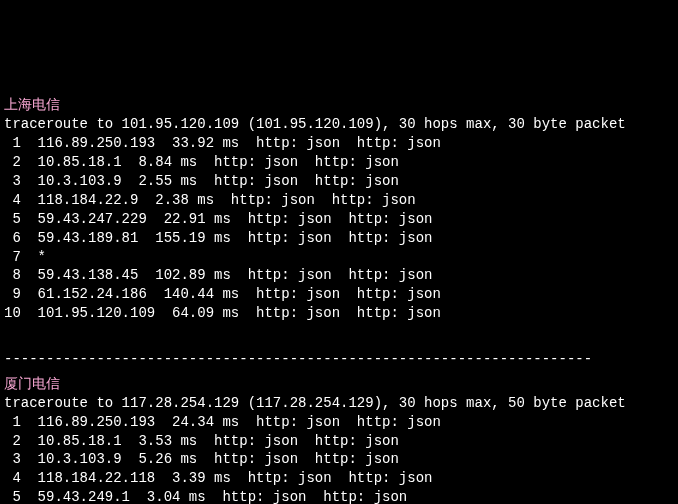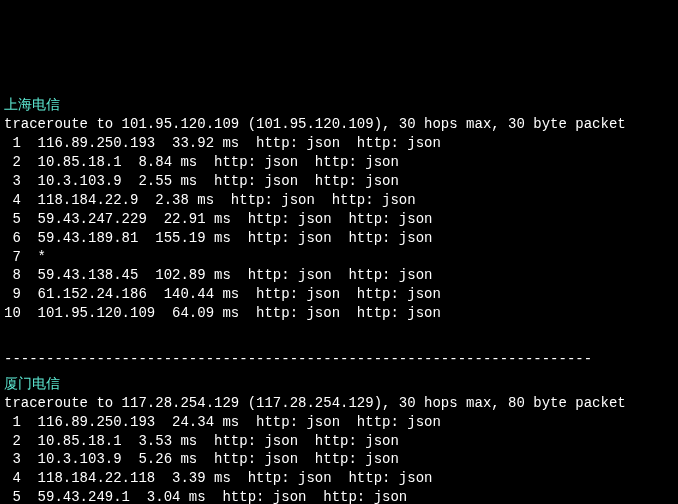--- a/index.html
+++ b/index.html
@@ -12,37 +12,37 @@
     line-height: 1.35;
     width: 678px;
     height: 504px;
     overflow: hidden;
     white-space: pre;
   }
   .terminal {
     padding: 2px 4px;
   }
   .title {
-    color: #5eead4;
+    color: #f9a8d4;
   }
   .hop-line {
     display: block;
   }
   .separator {
     display: block;
     margin: 8px 0 6px 0;
     letter-spacing: 0;
   }
 </style>
 </head>
 <body>
 
 
 
 <div class="terminal"><span class="title">上海电信</span>
 <span>traceroute to 101.95.120.109 (101.95.120.109), 30 hops max, 30 byte packet</span>
 <span id="hops-0"><span class="hop-line"> 1  116.89.250.193  33.92 ms  http: json  http: json</span><span class="hop-line"> 2  10.85.18.1  8.84 ms  http: json  http: json</span><span class="hop-line"> 3  10.3.103.9  2.55 ms  http: json  http: json</span><span class="hop-line"> 4  118.184.22.9  2.38 ms  http: json  http: json</span><span class="hop-line"> 5  59.43.247.229  22.91 ms  http: json  http: json</span><span class="hop-line"> 6  59.43.189.81  155.19 ms  http: json  http: json</span><span class="hop-line"> 7  *</span><span class="hop-line"> 8  59.43.138.45  102.89 ms  http: json  http: json</span><span class="hop-line"> 9  61.152.24.186  140.44 ms  http: json  http: json</span><span class="hop-line">10  101.95.120.109  64.09 ms  http: json  http: json</span></span>
 <span class="separator">----------------------------------------------------------------------</span><span class="title">厦门电信</span>
-<span>traceroute to 117.28.254.129 (117.28.254.129), 30 hops max, 80 byte packet</span>
+<span>traceroute to 117.28.254.129 (117.28.254.129), 30 hops max, 50 byte packet</span>
 <span id="hops-1"><span class="hop-line"> 1  116.89.250.193  24.34 ms  http: json  http: json</span><span class="hop-line"> 2  10.85.18.1  3.53 ms  http: json  http: json</span><span class="hop-line"> 3  10.3.103.9  5.26 ms  http: json  http: json</span><span class="hop-line"> 4  118.184.22.118  3.39 ms  http: json  http: json</span><span class="hop-line"> 5  59.43.249.1  3.04 ms  http: json  http: json</span></span></div>
 
 
 
 
 </body></html>

